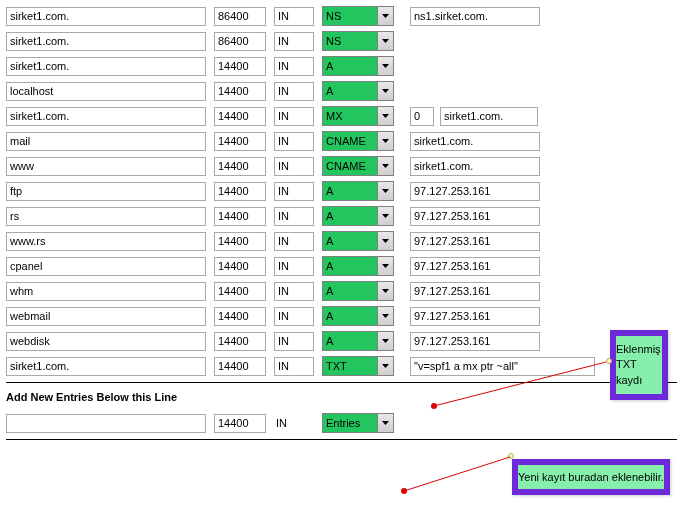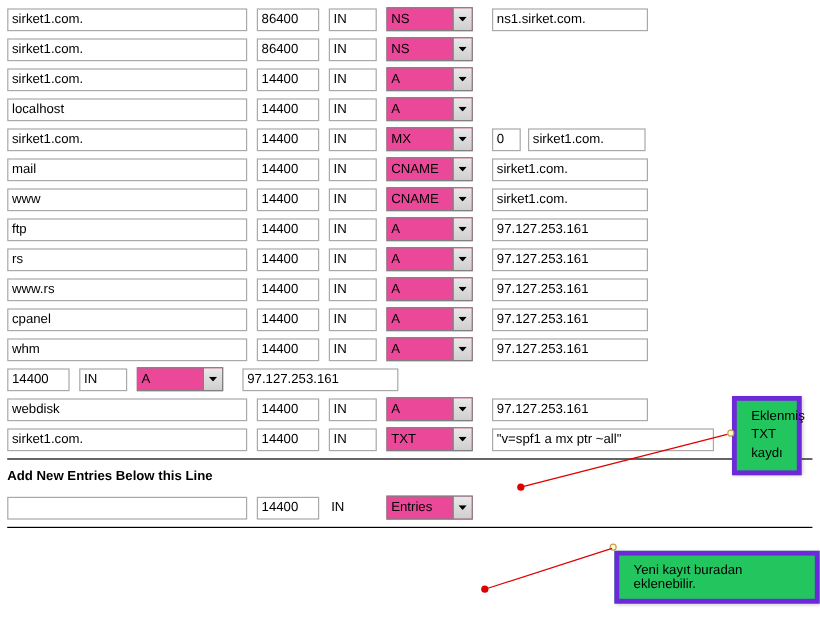--- a/index.html
+++ b/index.html
@@ -30,21 +30,21 @@
 .col-class { width: 40px; margin-right: 8px; }
 .col-type-wrap { width: 80px; margin-right: 8px; display:flex; }
 .col-prio { width: 24px; margin-right: 6px; }
 .col-val { width: 130px; }
 .col-val-wide { width: 185px; }
 
 .select {
   display: inline-flex;
   align-items: center;
   border: 1px solid #808080;
-  background: #ec4899;
+  background: #22c55e;
   height: 20px;
   min-width: 72px;
   padding: 0 0 0 3px;
   font-size: 11px;
   position: relative;
 }
 .select-text { flex: 1; }
 .select-btn {
   width: 16px;
   height: 18px;
@@ -63,24 +63,24 @@
   margin: 6px 0 8px 0;
 }
 .section-title {
   font-weight: bold;
   font-size: 11px;
   margin: 4px 0 10px 0;
 }
 
 .callout {
   position: absolute;
-  background: #22c55e;
-  border: 4px solid #6d28d9;
-  font-size: 11px;
-  padding: 6px 12px;
+  background: #86efac;
+  border: 6px solid #6d28d9;
+  font-size: 11px;
+  padding: 6px 0;
   box-shadow: 1px 1px 3px rgba(0,0,0,0.2);
 }
 .callout1 { left: 610px; top: 330px; width: 58px; line-height: 1.4; }
 .callout2 { left: 512px; top: 447px; margin-top: 12px; }
 
 svg.leader { position: absolute; pointer-events: none; }
 .dot { fill: #d00; }
 .line { stroke: #d00; stroke-width: 1; fill: none; }
 .pin {
   position: absolute;
@@ -285,20 +285,21 @@
           <span class="select-btn">
             <svg viewBox="0 0 7 4">
               <polygon points="0,0 7,0 3.5,4" fill="#000"></polygon>
             </svg>
           </span>
         </div>
       </div>
       <input type="text" class="col-val" value="97.127.253.161" style="">
     </div>
     <div class="row">
+      <input type="text" class="col-domain" value="webmail" style="">
       <input type="text" class="col-ttl" value="14400" style="">
       <input type="text" class="col-class" value="IN" style="">
       <div class="col-type-wrap">
         <div class="select">
           <span class="select-text">A</span>
           <span class="select-btn">
             <svg viewBox="0 0 7 4">
               <polygon points="0,0 7,0 3.5,4" fill="#000"></polygon>
             </svg>
           </span>

